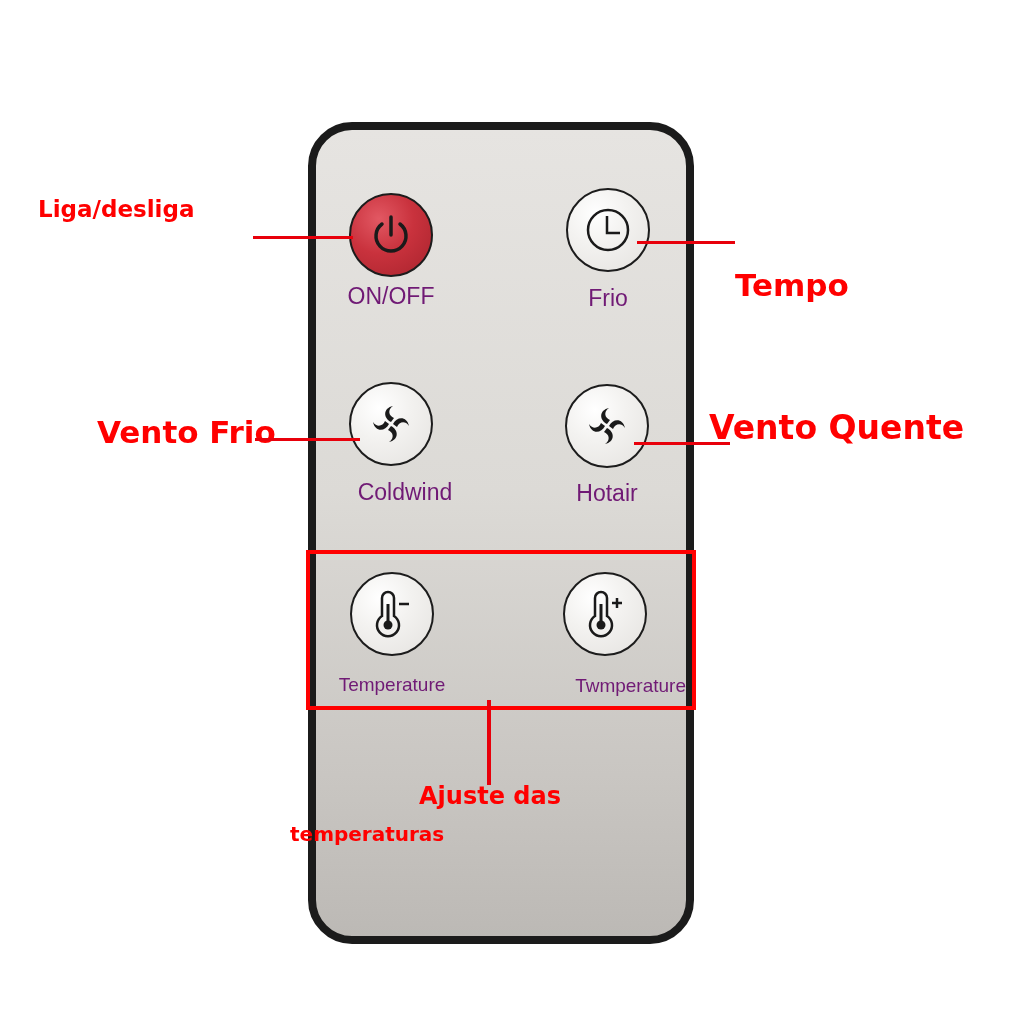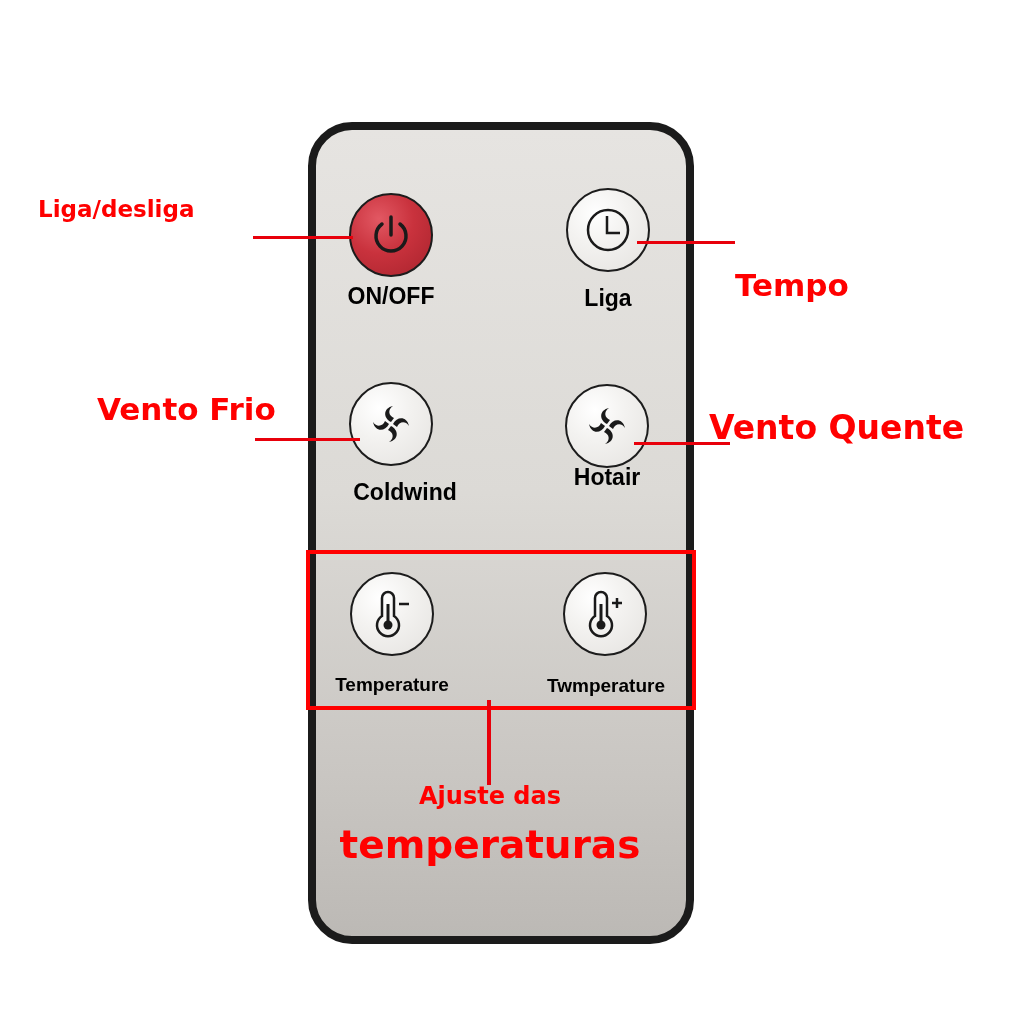--- a/index.html
+++ b/index.html
@@ -10,21 +10,21 @@
     background:linear-gradient(180deg,#e6e4e1 0%,#dcdad6 45%,#c9c6c2 80%,#bcb9b5 100%);
   }
   .btn {
     position:absolute; width:84px; height:84px; border-radius:50%;
     border:2.5px solid #1c1c1c; box-sizing:border-box;
     background:radial-gradient(circle at 35% 30%,#ffffff 0%,#f3f2f0 40%,#e4e2df 100%);
     display:flex; align-items:center; justify-content:center; cursor:pointer;
   }
   .btn.power { background:radial-gradient(circle at 35% 30%,#e25863 0%,#c9323d 45%,#a8232d 100%); }
   .btn svg { width:56px; height:56px; }
-  .lbl { position:absolute; color:#000000; font-size:23px; text-align:center; width:160px;font-weight:bold; }
+  .lbl { position:absolute; color:#701a75; font-size:23px; text-align:center; width:160px; }
   .lbl.small { font-size:19px; }
   .anno { position:absolute; color:#ff0000; font-weight:bold; font-family:"DejaVu Sans", sans-serif; white-space:nowrap; }
   .line { position:absolute; background:#e8000b; }
   .box { position:absolute; left:306px; top:550px; width:390px; height:160px; border:4px solid #ff0000; box-sizing:border-box; }
 </style>
 </head>
 <body>
 
 <div class="remote"></div>
 
@@ -35,21 +35,21 @@
   </svg>
 </div>
 <div class="lbl" style="left:311px;top:283px;">ON/OFF</div>
 
 <div class="btn" style="left:566px;top:188px;">
   <svg viewBox="0 0 56 56">
     <circle cx="28" cy="28" r="20" fill="none" stroke="#1a1a1a" stroke-width="2.5"></circle>
     <polyline points="27,14 27,31 40,31" fill="none" stroke="#1a1a1a" stroke-width="2.5"></polyline>
   </svg>
 </div>
-<div class="lbl" style="left:528px;top:285px;">Liga</div>
+<div class="lbl" style="left:528px;top:285px;">Frio</div>
 
 <div class="btn" style="left:349px;top:382px;">
   <svg viewBox="0 0 56 56">
     <g fill="#1a1a1a">
       <path d="M28 26 C20 22 20 12 30 10 C24 14 26 20 31 22 Z"></path>
       <path d="M30 28 C34 20 44 20 46 30 C42 24 36 26 34 31 Z"></path>
       <path d="M28 30 C36 34 36 44 26 46 C32 42 30 36 25 34 Z"></path>
       <path d="M26 28 C22 36 12 36 10 26 C14 32 20 30 22 25 Z"></path>
     </g>
   </svg>
@@ -59,51 +59,51 @@
 <div class="btn" style="left:565px;top:384px;">
   <svg viewBox="0 0 56 56">
     <g fill="#1a1a1a">
       <path d="M28 26 C20 22 20 12 30 10 C24 14 26 20 31 22 Z"></path>
       <path d="M30 28 C34 20 44 20 46 30 C42 24 36 26 34 31 Z"></path>
       <path d="M28 30 C36 34 36 44 26 46 C32 42 30 36 25 34 Z"></path>
       <path d="M26 28 C22 36 12 36 10 26 C14 32 20 30 22 25 Z"></path>
     </g>
   </svg>
 </div>
-<div class="lbl" style="left:527px;top:464px;">Hotair</div>
+<div class="lbl" style="left:527px;top:480px;">Hotair</div>
 
 <div class="btn" style="left:350px;top:572px;">
   <svg viewBox="0 0 56 56">
     <path d="M18 12 a6 6 0 0 1 12 0 v18 a11 11 0 1 1 -12 0 Z" fill="none" stroke="#1a1a1a" stroke-width="2.5"></path>
     <line x1="24" y1="18" x2="24" y2="36" stroke="#1a1a1a" stroke-width="3"></line>
     <circle cx="24" cy="39" r="4.5" fill="#1a1a1a"></circle>
     <line x1="35" y1="18" x2="45" y2="18" stroke="#1a1a1a" stroke-width="2.5"></line>
   </svg>
 </div>
 <div class="lbl small" style="left:312px;top:674px;">Temperature</div>
 
 <div class="btn" style="left:563px;top:572px;">
   <svg viewBox="0 0 56 56">
     <path d="M18 12 a6 6 0 0 1 12 0 v18 a11 11 0 1 1 -12 0 Z" fill="none" stroke="#1a1a1a" stroke-width="2.5"></path>
     <line x1="24" y1="18" x2="24" y2="36" stroke="#1a1a1a" stroke-width="3"></line>
     <circle cx="24" cy="39" r="4.5" fill="#1a1a1a"></circle>
     <line x1="35" y1="17" x2="45" y2="17" stroke="#1a1a1a" stroke-width="2.5"></line>
     <line x1="40" y1="12" x2="40" y2="22" stroke="#1a1a1a" stroke-width="2.5"></line>
   </svg>
 </div>
-<div class="lbl small" style="left:526px;top:675px;">Twmperature</div>
+<div class="lbl small" style="left:526px;top:675px;text-align:right;">Twmperature</div>
 
 <div class="anno" style="left:38px;top:196px;font-size:23px;">Liga/desliga</div>
 <div class="line" style="left:253px;top:236px;width:100px;height:3px;"></div>
 
 <div class="anno" style="left:735px;top:220px;font-size:31px;margin-top:47px;">Tempo</div>
 <div class="line" style="left:637px;top:241px;width:98px;height:3px;"></div>
 
-<div class="anno" style="left:97px;top:391px;font-size:31px;">Vento Frio</div>
+<div class="anno" style="left:97px;top:414px;font-size:31px;">Vento Frio</div>
 <div class="line" style="left:255px;top:438px;width:105px;height:3px;"></div>
 
 <div class="anno" style="left:709px;top:408px;font-size:33px;">Vento Quente</div>
 <div class="line" style="left:634px;top:442px;width:96px;height:3px;"></div>
 
 <div class="box"></div>
 <div class="line" style="left:487px;top:700px;width:4px;height:85px;"></div>
 <div class="anno" style="left:300px;top:782px;width:380px;text-align:center;font-size:24px;">Ajuste das</div>
-<div class="anno" style="left:290px;top:822px;width:400px;text-align:center;font-size:39px;">temperaturas</div>
+<div class="anno" style="left:290px;top:822px;width:400px;font-size:20px;">temperaturas</div>
 
 </body></html>

